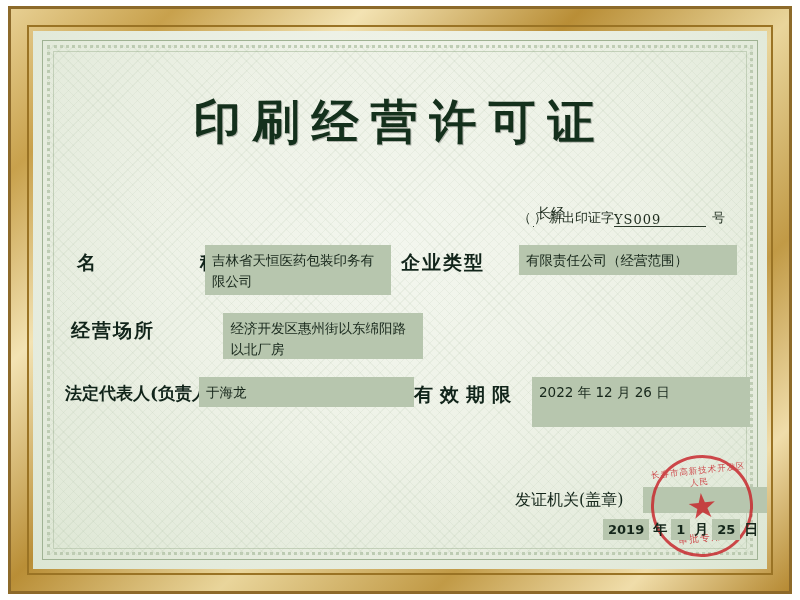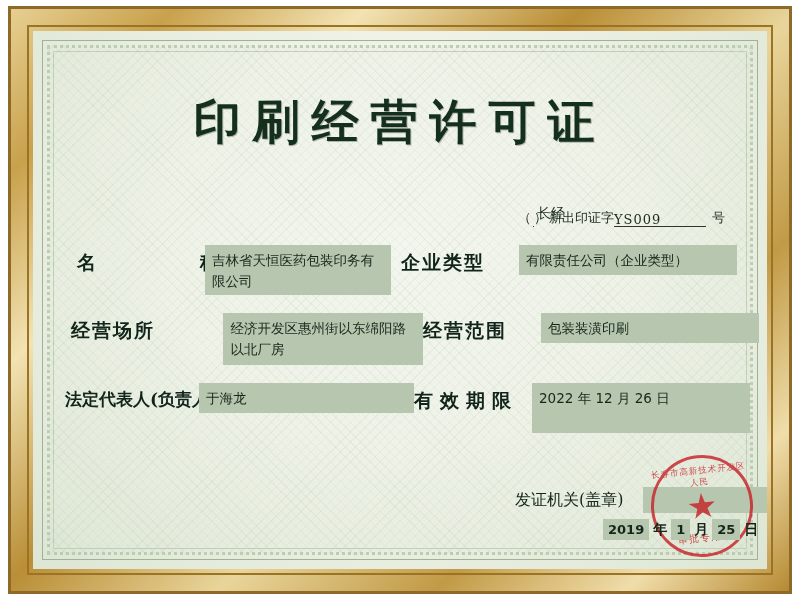--- a/index.html
+++ b/index.html
@@ -182,21 +182,21 @@
     background: #b7c6ae;
     color: #16261a;
     font-family: "DejaVu Sans", sans-serif;
     font-size: 13.5px;
     line-height: 21px;
     padding: 5px 7px 12px 7px;
     box-sizing: border-box;
     min-height: 30px;
   }
   .vb-name   { width: 186px; height: 50px; }
-  .vb-place  { width: 218px; height: 52px; margin-left: 36px; }
+  .vb-place  { width: 218px; height: 46px; margin-left: 36px; }
   .vb-legal  { width: 215px; height: 30px; }
   .vb-type   { width: 218px; height: 30px; }
   .vb-scope  { width: 218px; height: 30px; }
   .vb-valid  { width: 218px; height: 50px; }
 
   
   #issuer-row {
     position: absolute;
     top: 430px;
     left: 452px;
@@ -316,32 +316,28 @@
 
       <div id="fields">
 
         <div class="field-row">
           <div class="col-left">
             <div class="field-label label-name">名　　称</div>
             <div class="value-box vb-name">吉林省天恒医药包装印务有限公司</div>
           </div>
           <div class="col-right">
             <div class="field-label label-type">企业类型</div>
-            <div class="value-box vb-type">有限责任公司（企业类型）</div>
+            <div class="value-box vb-type">有限责任公司（经营范围）</div>
           </div>
         </div>
 
         <div class="field-row">
           <div class="col-left">
             <div class="field-label label-place">经营场所</div>
             <div class="value-box vb-place">经济开发区惠州街以东绵阳路以北厂房</div>
-          </div>
-          <div class="col-right">
-            <div class="field-label label-scope">经营范围</div>
-            <div class="value-box vb-scope">包装装潢印刷</div>
           </div>
         </div>
 
         <div class="field-row">
           <div class="col-left">
             <div class="field-label label-legal">法定代表人(负责人)</div>
             <div class="value-box vb-legal">于海龙</div>
           </div>
           <div class="col-right">
             <div class="field-label label-valid">有效期限</div>

